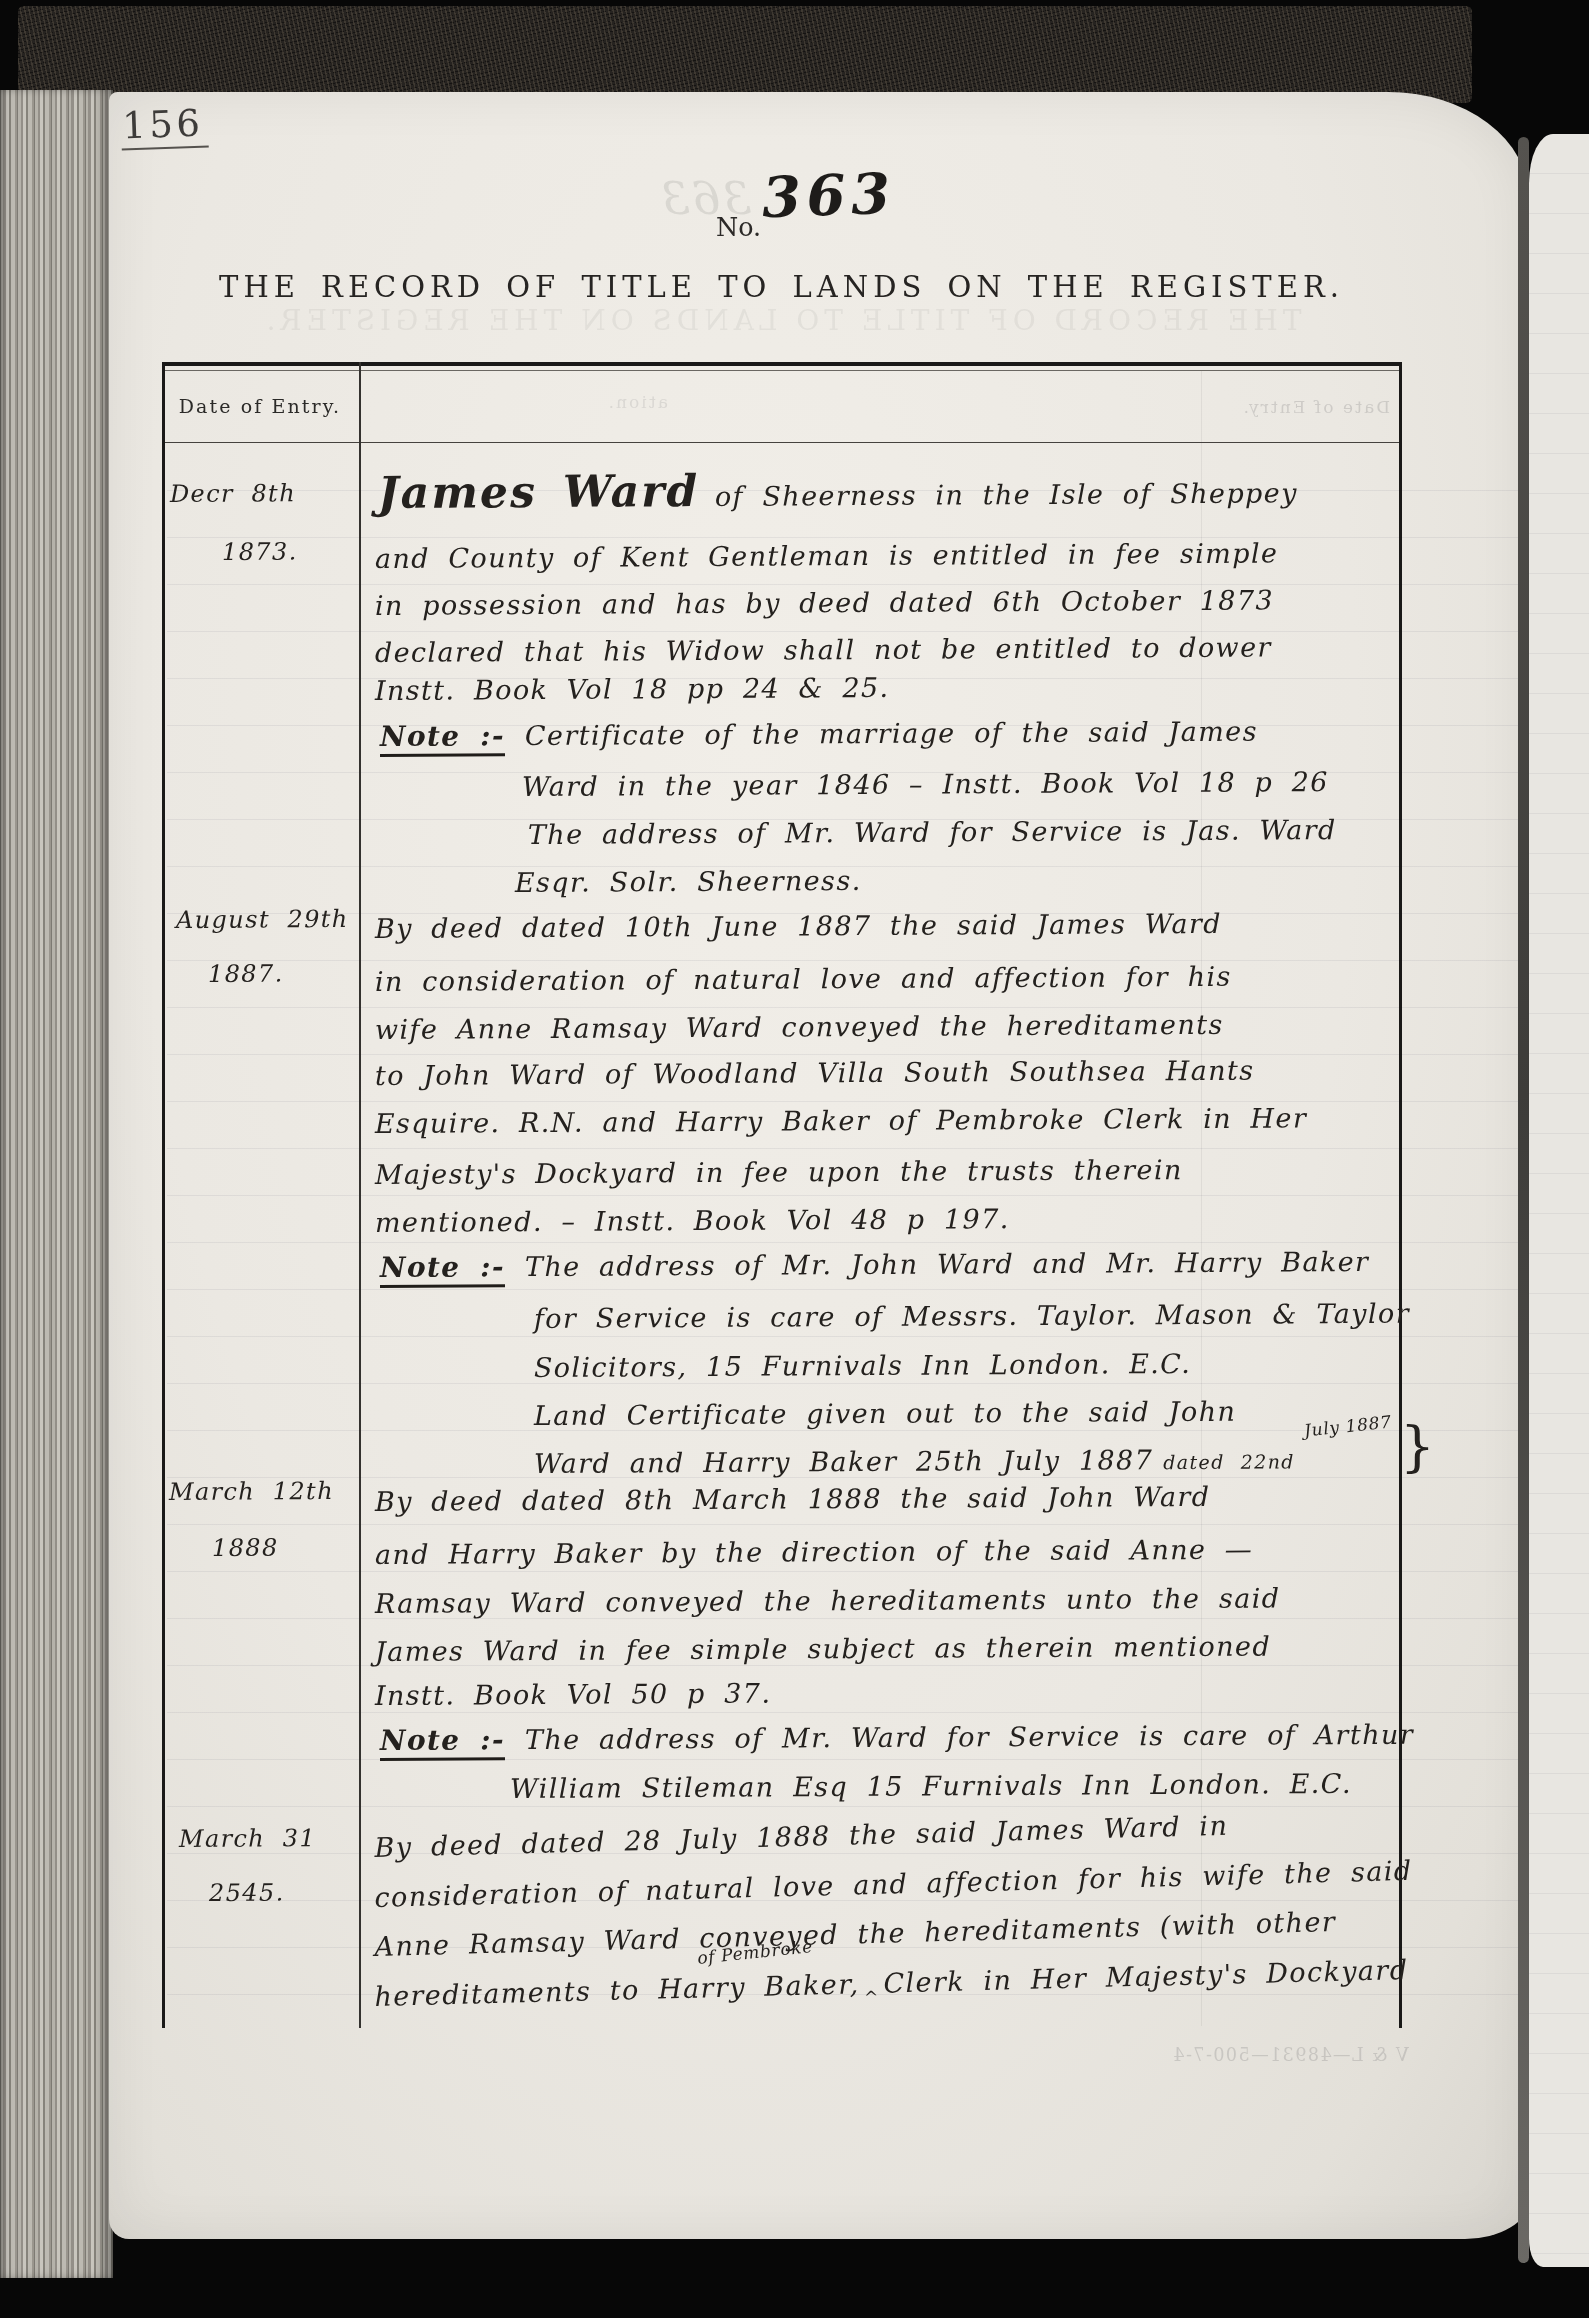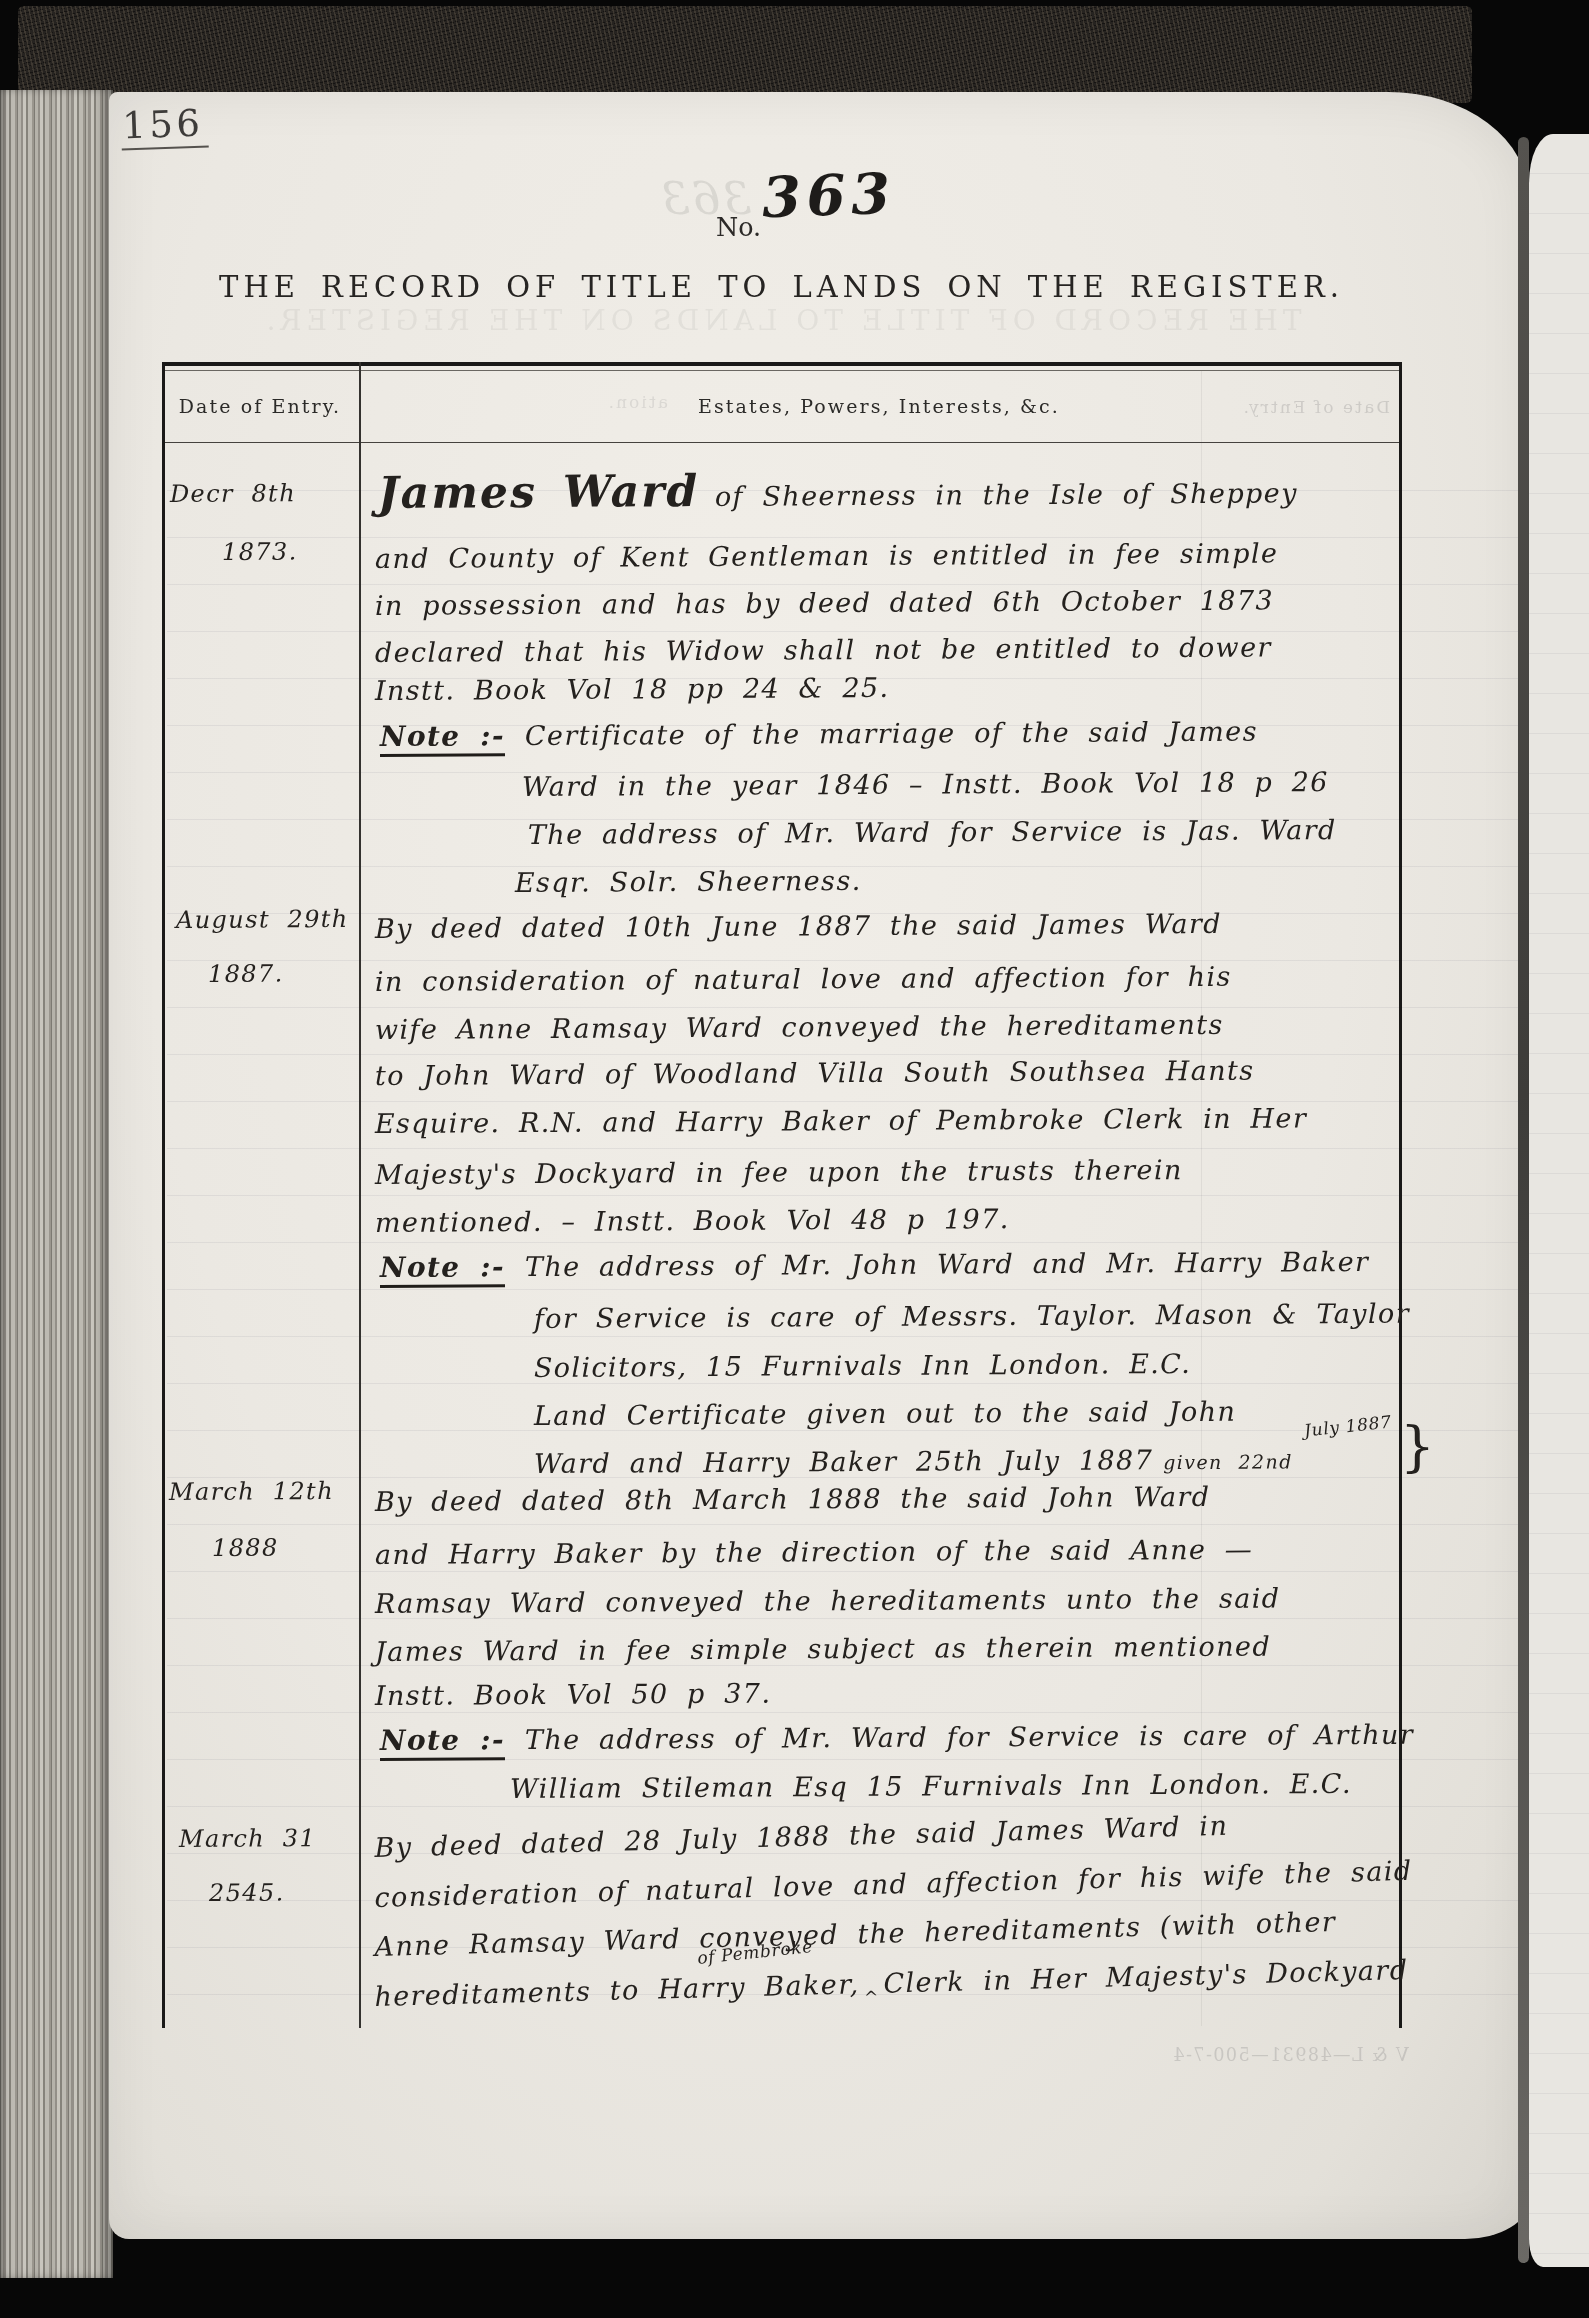--- a/index.html
+++ b/index.html
@@ -104,21 +104,20 @@
   <div class="ruling"></div>
   <div class="tline t-top"></div>
   <div class="tline t-top2"></div>
   <div class="tline t-hdr-under"></div>
   <div class="tline t-vleft"></div>
   <div class="tline t-vdiv"></div>
   <div class="tline t-vright"></div>
   <div class="t-vghost"></div>
 
   <div class="hdr hdr-date">Date of Entry.</div>
-  <div class="hdr hdr-est">Estates, Powers, Interests, &amp;c.</div>
 
   <div class="hw hw-date" style="left:170px;top:480px">Decr 8th</div>
   <div class="hw hw-date" style="left:222px;top:538px">1873.</div>
   <div class="hw" style="left:378px;top:467px"><span class="lead">James Ward</span><span>of Sheerness in the Isle of Sheppey</span></div>
   <div class="hw" style="left:375px;top:543px">and County of Kent Gentleman is entitled in fee simple</div>
   <div class="hw" style="left:375px;top:590px">in possession and has by deed dated 6th October 1873</div>
   <div class="hw" style="left:375px;top:637px">declared that his Widow shall not be entitled to dower</div>
   <div class="hw" style="left:375px;top:675px">Instt. Book Vol 18 pp 24 &amp; 25.</div>
   <div class="hw" style="left:380px;top:720px"><span class="note-label">Note :-</span><span>Certificate of the marriage of the said James</span></div>
   <div class="hw" style="left:522px;top:771px">Ward in the year 1846 – Instt. Book Vol 18 p 26</div>
@@ -131,21 +130,21 @@
   <div class="hw" style="left:375px;top:966px">in consideration of natural love and affection for his</div>
   <div class="hw" style="left:375px;top:1014px">wife Anne Ramsay Ward conveyed the hereditaments</div>
   <div class="hw" style="left:375px;top:1060px">to John Ward of Woodland Villa South Southsea Hants</div>
   <div class="hw" style="left:375px;top:1108px">Esquire. R.N. and Harry Baker of Pembroke Clerk in Her</div>
   <div class="hw" style="left:375px;top:1159px">Majesty's Dockyard in fee upon the trusts therein</div>
   <div class="hw" style="left:375px;top:1207px">mentioned. – Instt. Book Vol 48 p 197.</div>
   <div class="hw" style="left:380px;top:1251px"><span class="note-label">Note :-</span><span>The address of Mr. John Ward and Mr. Harry Baker</span></div>
   <div class="hw" style="left:534px;top:1303px">for Service is care of Messrs. Taylor. Mason &amp; Taylor</div>
   <div class="hw" style="left:534px;top:1352px">Solicitors, 15 Furnivals Inn London. E.C.</div>
   <div class="hw" style="left:534px;top:1400px">Land Certificate given out to the said John</div>
-  <div class="hw" style="left:534px;top:1448px"><span>Ward and Harry Baker 25th July 1887</span><span class="small-ins">given 22nd</span></div>
+  <div class="hw" style="left:534px;top:1448px"><span>Ward and Harry Baker 25th July 1887</span><span class="small-ins">dated 22nd</span></div>
   <div class="sup-ins" style="left:1304px;top:1416px">July 1887</div>
   <div class="brace" style="left:1400px;top:1414px">}</div>
 
   <div class="hw hw-date" style="left:169px;top:1478px">March 12th</div>
   <div class="hw hw-date" style="left:212px;top:1534px">1888</div>
   <div class="hw" style="left:375px;top:1486px">By deed dated 8th March 1888 the said John Ward</div>
   <div class="hw" style="left:375px;top:1539px">and Harry Baker by the direction of the said Anne —</div>
   <div class="hw" style="left:375px;top:1588px">Ramsay Ward conveyed the hereditaments unto the said</div>
   <div class="hw" style="left:375px;top:1636px">James Ward in fee simple subject as therein mentioned</div>
   <div class="hw" style="left:375px;top:1680px">Instt. Book Vol 50 p 37.</div>

